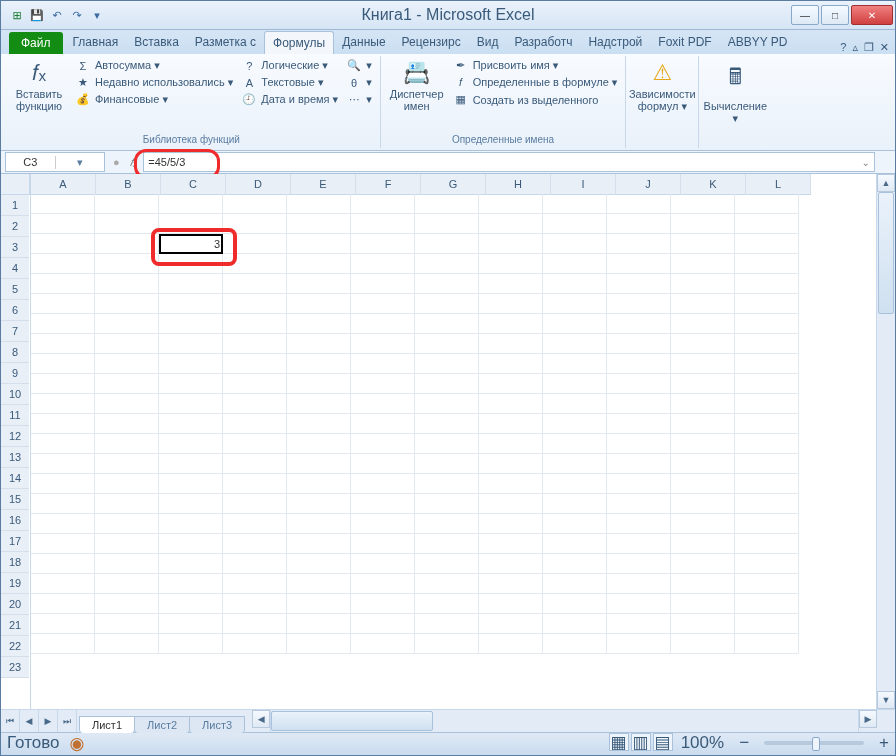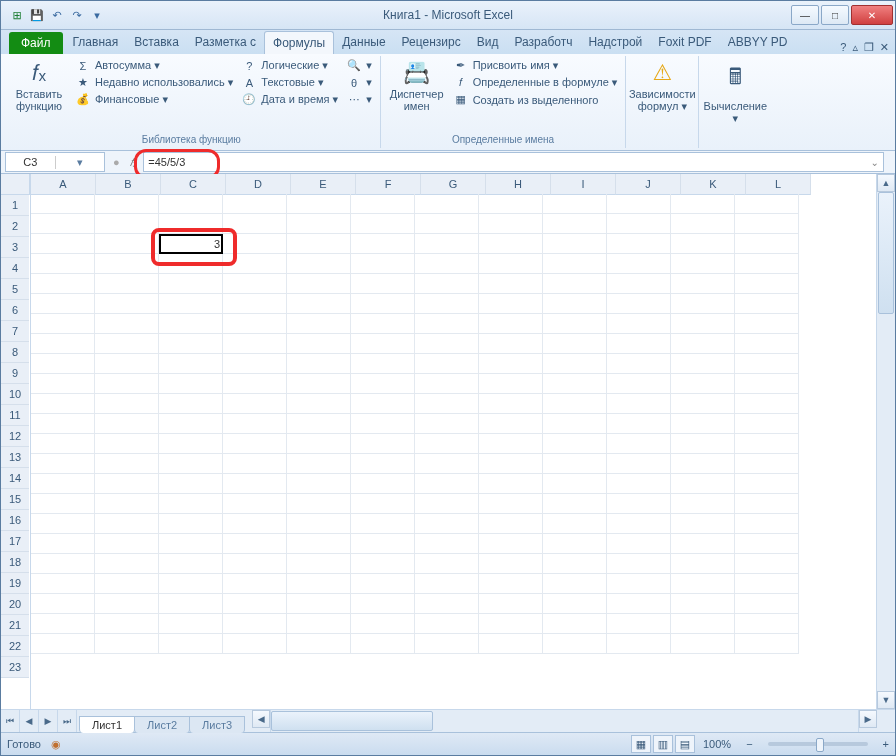--- a/index.html
+++ b/index.html
@@ -1,20 +1,20 @@
 <!DOCTYPE html>
 <html><head>
 <meta charset="utf-8">
 <style>
 html,body{margin:0;padding:0;font-family:"Segoe UI",Tahoma,sans-serif;font-size:11px;color:#333;background:#fff;overflow:hidden}
 .window{width:896px;height:756px;box-sizing:border-box;border:1px solid #5a7ca0;position:relative;background:#cfe0f0;display:flex;flex-direction:column}
 .titlebar{height:28px;background:linear-gradient(#eaf2fb,#d6e5f5);display:flex;align-items:center;padding:0 2px;border-bottom:1px solid #9fb8d3}
 .qat{display:flex;align-items:center;gap:4px;padding-left:6px}
 .qat .ico,.qat-sep{width:16px;height:16px;display:flex;align-items:center;justify-content:center}
-.title{flex:1;text-align:center;font-size:12px;color:#3a5a7a}
+.title{flex:1;text-align:center;font-size:16px;color:#3a5a7a}
 .winbtns{display:flex;gap:2px}
 .winbtn{width:26px;height:18px;border:1px solid #8aa8c8;border-radius:2px;background:linear-gradient(#f5faff,#dde9f5);display:flex;align-items:center;justify-content:center;font-size:10px}
 .winbtn.close{background:linear-gradient(#f08080,#d04040);color:#fff;border-color:#a03030;width:40px}
 .ribbon-tabs{height:24px;display:flex;align-items:flex-end;padding-left:8px;background:linear-gradient(#d6e5f5,#cadff2)}
 .file-tab{background:#138c13;color:#fff;padding:4px 12px;border-radius:3px 3px 0 0;font-size:12px;margin-right:2px}
 .rtab{padding:4px 8px;font-size:12px;color:#3a5a7a;cursor:default}
 .rtab.active{background:#f3f7fc;border:1px solid #a9c1db;border-bottom:none;border-radius:3px 3px 0 0}
 .rtab-right{margin-left:auto;display:flex;gap:6px;padding-right:6px;color:#3a5a7a}
 .ribbon{height:92px;background:linear-gradient(#f8fbff,#e9f1fa);border-bottom:1px solid #a9c1db;display:flex;padding:2px}
 .rgroup{border-right:1px solid #c7d8eb;padding:2px 6px;display:flex;flex-direction:column;justify-content:space-between}
@@ -23,21 +23,21 @@
 .big-btn{display:flex;flex-direction:column;align-items:center;gap:2px;padding:2px;width:56px;text-align:center;font-size:11px;color:#3a5a7a}
 .big-btn .ico{font-size:22px}
 .small-row{display:flex;flex-direction:column;gap:2px}
 .small-btn{display:flex;align-items:center;gap:4px;font-size:11px;color:#3a5a7a;padding:1px 2px}
 .small-btn .ico{width:16px;text-align:center}
 .namebox-row{height:22px;background:#eef4fb;border-bottom:1px solid #a9c1db;display:flex;align-items:center}
 .namebox{width:98px;height:18px;margin:0 4px;background:#fff;border:1px solid #a9c1db;display:flex;align-items:center;justify-content:center;font-size:11px}
 .namebox span{flex:1;text-align:center}
 .namebox .dd{border-left:1px solid #ccc;width:14px;text-align:center;color:#5a7ca0}
 .fx-lbl{font-style:italic;color:#7a7a7a;padding:0 6px}
-.fxbar{flex:1;height:18px;background:#fff;border:1px solid #a9c1db;margin-right:11px;display:flex;align-items:center;padding-left:4px;position:relative}
+.fxbar{flex:1;height:18px;background:#fff;border:1px solid #a9c1db;margin-right:20px;display:flex;align-items:center;padding-left:4px;position:relative}
 .fxbar .fbexp{font-size:10px;color:#888;position:absolute;right:4px}
 .highlight-fx{position:absolute;left:-10px;top:-4px;width:80px;height:24px;border:3px solid #ef2b2b;border-radius:12px;pointer-events:none}
 .sheet-area{flex:1;display:flex;overflow:hidden;background:#fff}
 .rowhdrs{display:flex;flex-direction:column;border-right:1px solid #c7d8eb}
 .corner{width:28px;height:20px;background:#e9eff7;border-bottom:1px solid #c7d8eb;border-right:1px solid #c7d8eb}
 .rowhdr{width:28px;height:20px;background:#e9eff7;border-bottom:1px solid #d5dfeb;display:flex;align-items:center;justify-content:center;font-size:11px;color:#3a5a7a}
 .grid{flex:1;overflow:hidden;position:relative}
 .colhdrs{display:flex;height:20px}
 .colhdr{width:64px;height:20px;background:#e9eff7;border-right:1px solid #d5dfeb;border-bottom:1px solid #c7d8eb;display:flex;align-items:center;justify-content:center;font-size:11px;color:#3a5a7a}
 .cells{position:relative}
@@ -52,21 +52,21 @@
 .tabs-hscroll{height:22px;display:flex;background:#e3ecf6;border-top:1px solid #c7d8eb}
 .tab-nav{display:flex}
 .tab-nav .btn{width:18px;display:flex;align-items:center;justify-content:center;border-right:1px solid #c7d8eb;font-size:9px;color:#4a6a8a}
 .sheet-tabs{display:flex;align-items:flex-end;padding-left:2px}
 .sheet-tab{background:#fff;border:1px solid #a9c1db;border-bottom:none;padding:2px 12px;font-size:11px;margin-right:-1px;border-radius:0 0 4px 4px;transform:translateY(1px)}
 .sheet-tab.inactive{background:#dce7f3;color:#5a7ca0}
 .hscroll{flex:1;display:flex;margin-left:8px}
 .hscroll .track{flex:1;background:#e3ecf6;position:relative;border-left:1px solid #c7d8eb;border-right:1px solid #c7d8eb}
 .hscroll .thumb{position:absolute;left:0;top:1px;bottom:1px;width:160px;background:linear-gradient(#eaf2fb,#cfe0f0);border:1px solid #a9c1db;border-radius:2px}
 .hscroll .arrow{width:16px}
-.statusbar{height:22px;background:linear-gradient(#dfe9f5,#cadcef);display:flex;align-items:center;padding:0 6px;border-top:1px solid #a9c1db;font-size:11px;color:#3a5a7a}
+.statusbar{height:22px;background:linear-gradient(#dfe9f5,#cadcef);display:flex;align-items:flex-start;padding:0 6px;border-top:1px solid #a9c1db;font-size:17px;color:#3a5a7a}
 .statusbar .spacer{flex:1}
 .viewbtns{display:flex;gap:2px;margin-right:8px}
 .viewbtns div{width:18px;height:16px;border:1px solid #a9c1db;background:#eef4fb;display:flex;align-items:center;justify-content:center}
 .zoom{display:flex;align-items:center;gap:15px}
 .zoom .slider{width:100px;height:4px;background:#b7c9dd;position:relative;border-radius:2px}
 .zoom .slider .t{position:absolute;left:48px;top:-4px;width:6px;height:12px;background:#eef4fb;border:1px solid #8aa8c8;border-radius:2px}
 </style>
 </head>
 <body>
 
@@ -153,21 +153,21 @@
             <div class="small-btn">
               <span class="ico">θ</span>
               <span>▾</span>
             </div>
             <div class="small-btn">
               <span class="ico">⋯</span>
               <span>▾</span>
             </div>
           </div>
       </div>
-      <div class="rgroup-title">Библиотека функцию</div>
+      <div class="rgroup-title">Библиотека функций</div>
     </div>
     <div class="rgroup">
       <div class="rgroup-body">
         <div class="big-btn">
           <span class="ico">📇</span>
           <span>Диспетчер имен</span>
         </div>
         <div class="small-row" id="g2rows">
             <div class="small-btn">
               <span class="ico">✒</span>

